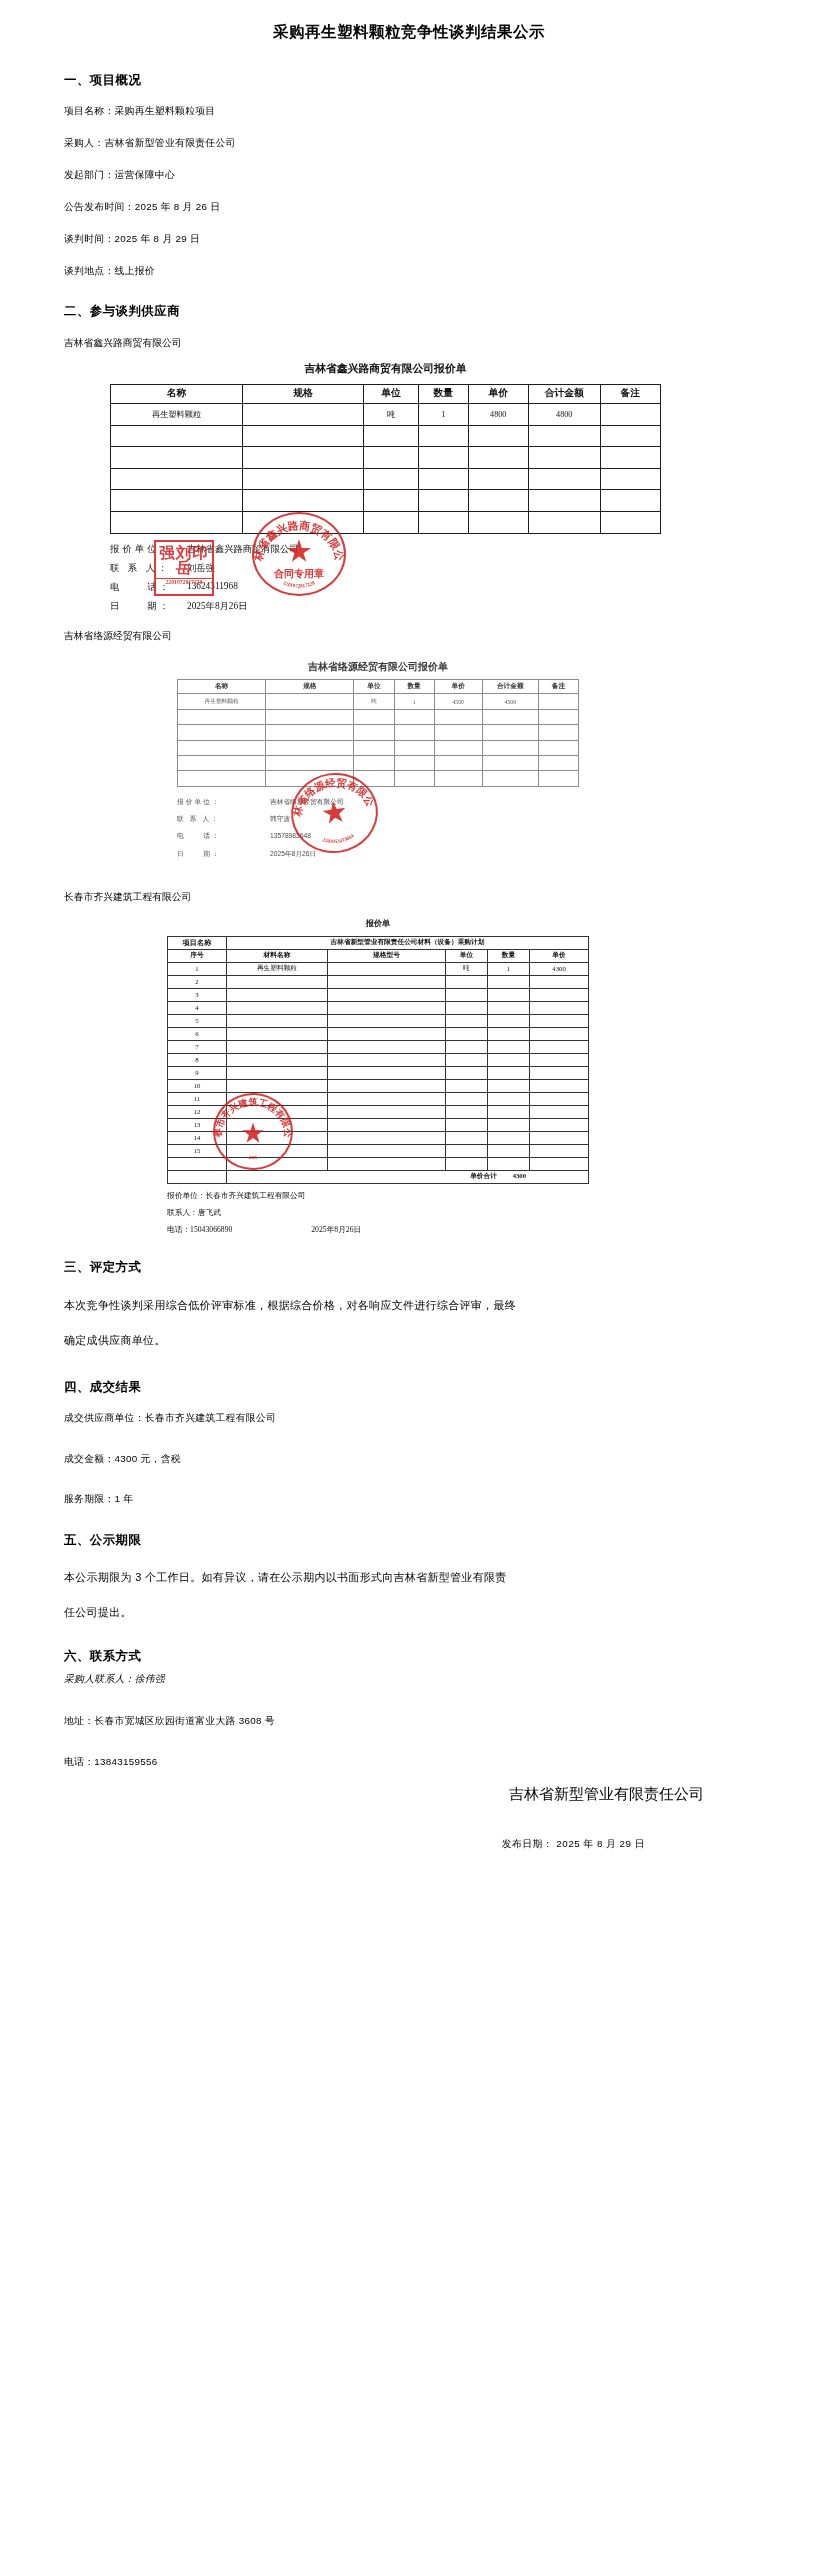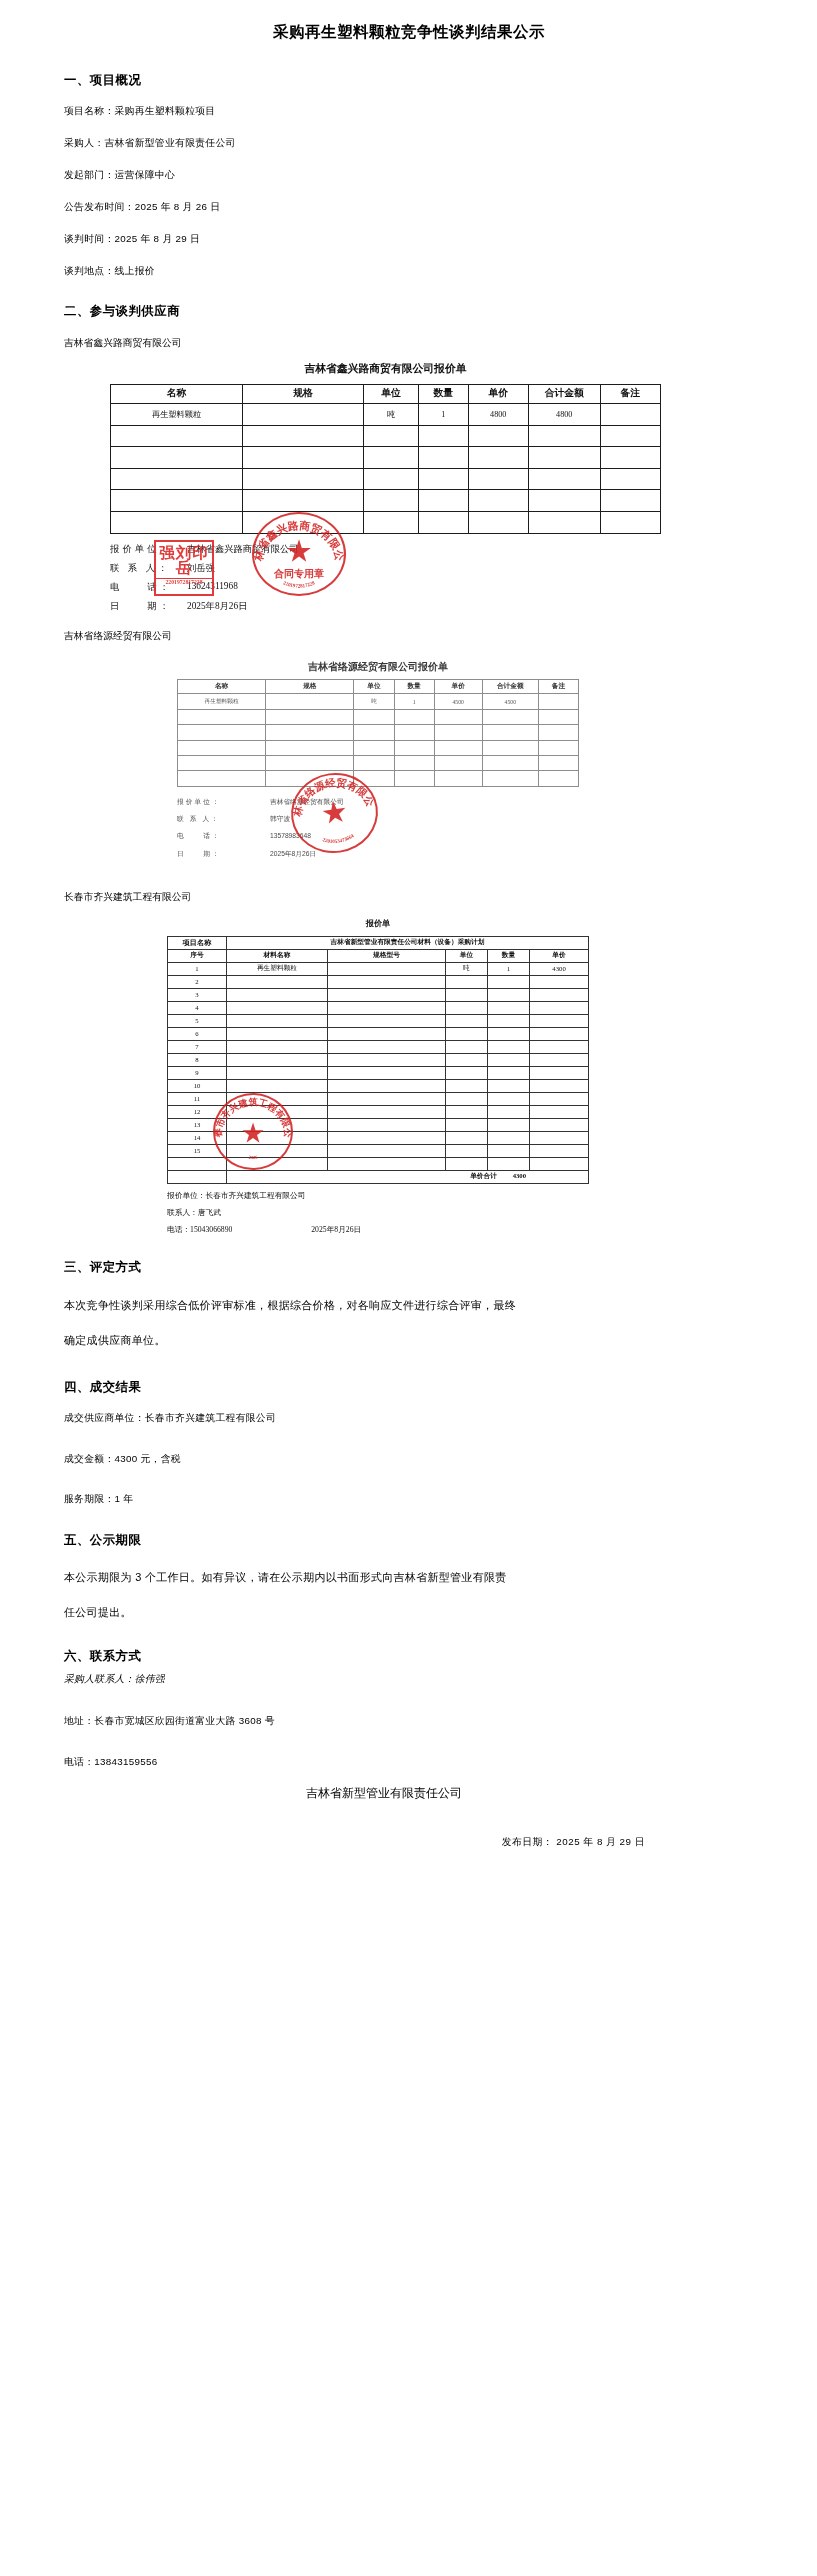--- a/index.html
+++ b/index.html
@@ -141,22 +141,22 @@
     text-align:center;
     font-family:"Liberation Serif", serif;
     font-weight:bold;
     opacity:0.92;
     background:transparent;
   }
   .seal-square .big { font-size:15.5px; letter-spacing:1px; line-height:15.5px; padding-top:3.1px; }
   .seal-square .num { font-size:5.7px; letter-spacing:0px; border-top:1px solid #e02a2a; margin-top:2.1px; padding-top:0.5px; }
 
   .footer-company {
-    text-align:center;
-    font-size:12px;
+    text-align:right;
+    font-size:15px;
     margin-top:12px;
     padding-right:3.1px;
   }
   .footer-date {
     text-align:right;
     font-size:9.8px;
     margin-top:34px;
     padding-right:62px;
     padding-bottom:31px;
     letter-spacing:0.5px;

